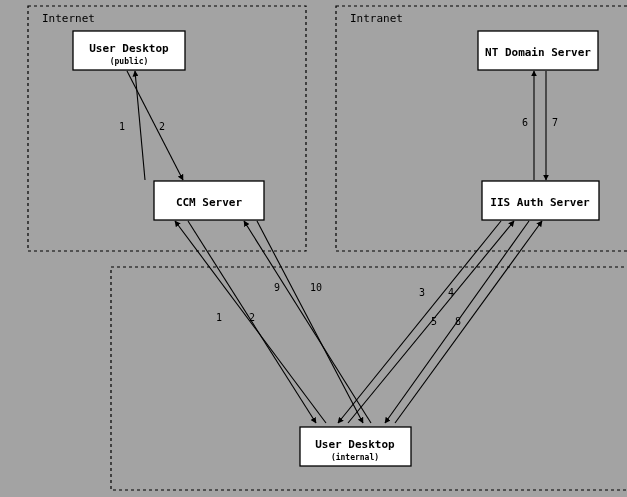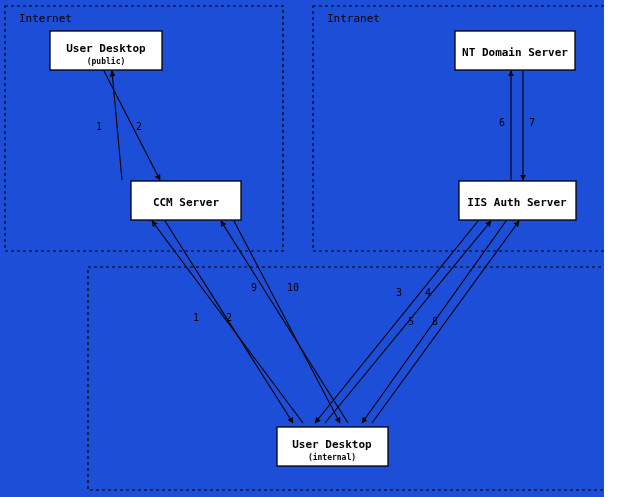--- a/index.html
+++ b/index.html
@@ -4,23 +4,24 @@
 <style>
   html, body {
     margin: 0;
     padding: 0;
     background: #ffffff;
   }
   #diagram-root {
     position: relative;
     width: 604px;
     height: 497px;
-    background: #1d4ed8;
+    background: #a3a3a3;
     font-family: "DejaVu Sans Mono", monospace;
     overflow: hidden;
+    padding-left: 23px;
   }
   svg {
     display: block;
   }
   .zone-label {
     font-family: "DejaVu Sans Mono", monospace;
     font-size: 11px;
     fill: #000000;
   }
   .node-title {

